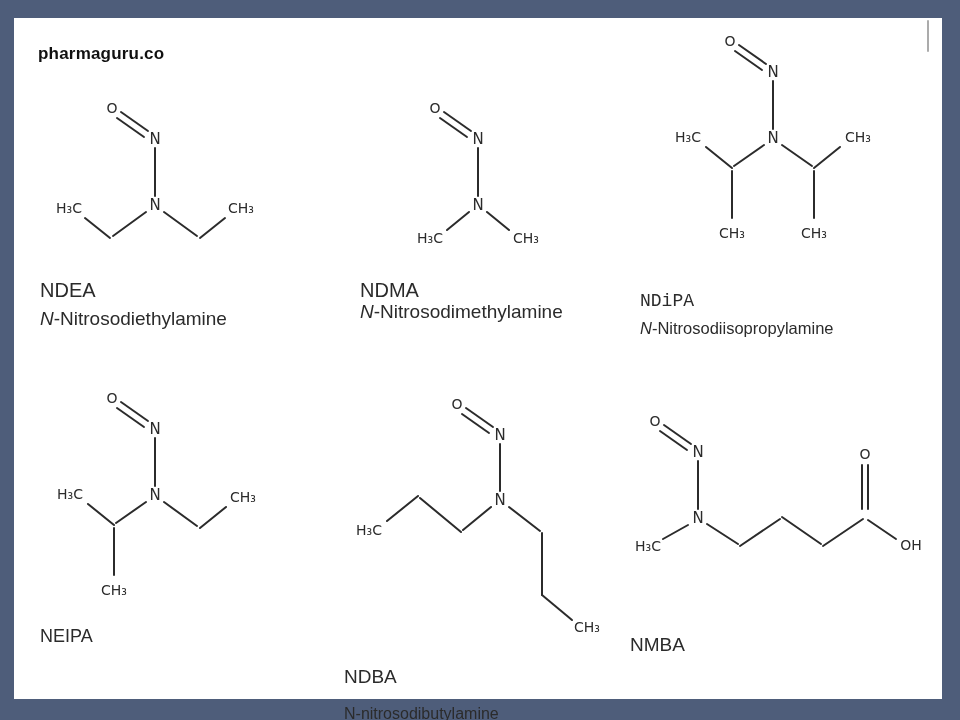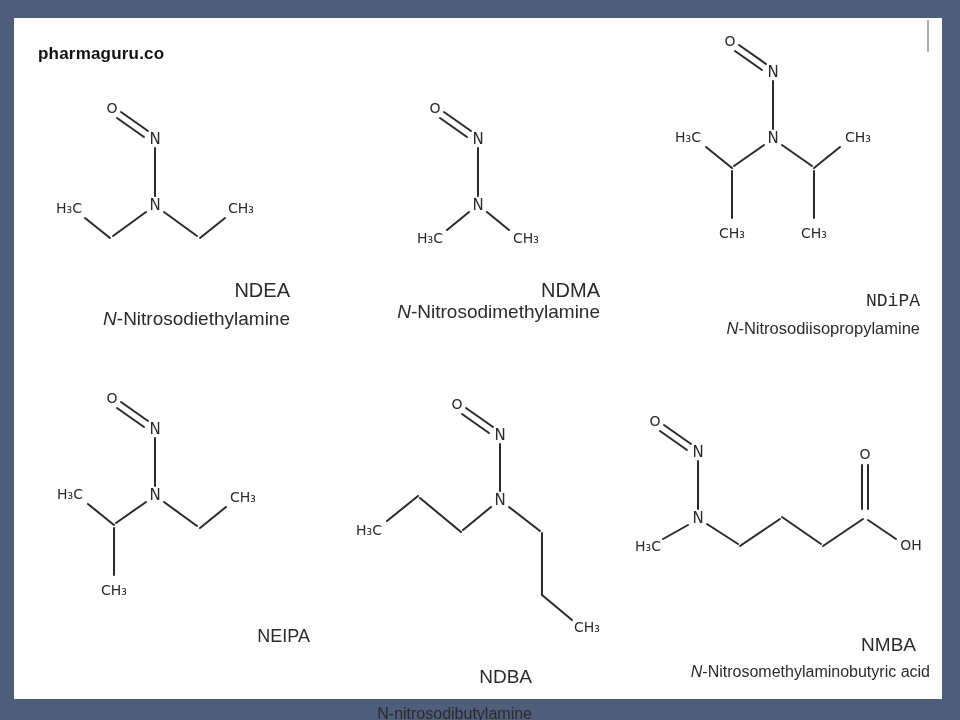--- a/index.html
+++ b/index.html
@@ -29,21 +29,21 @@
   .card{position:absolute;}
   .card svg{display:block;position:absolute;left:0;top:0;overflow:visible;}
   .bonds line{stroke:var(--ink,#2b2b2b);stroke-width:2;stroke-linecap:round;}
   text.atom{
     fill:var(--ink,#2b2b2b);
     font-family:"DejaVu Sans","Liberation Sans",sans-serif;
     font-size:14px;text-anchor:middle;dominant-baseline:central;
   }
   text.atom.nlab{font-size:15px;}
   .mol-title,.mol-subtitle{
-    position:absolute;left:0;right:0;text-align:right;
+    position:absolute;left:0;right:0;text-align:left;
     color:var(--ink,#2b2b2b);white-space:nowrap;line-height:1.15;
   }
   .mol-subtitle i{font-style:italic;}
   
   .card-ndea {left:26px; top:77px; width:250px;height:245px;}
   .card-ndma {left:346px;top:77px; width:240px;height:245px;}
   .card-ndipa{left:626px;top:10px; width:280px;height:325px;}
   .card-neipa{left:26px; top:367px;width:270px;height:300px;}
   .card-ndba {left:330px;top:377px;width:280px;height:295px;}
   .card-nmba {left:616px;top:392px;width:300px;height:285px;}
@@ -195,17 +195,16 @@
           <line x1="238" y1="110" x2="266" y2="129"></line>
         </g>
         <text class="atom" x="25" y="11">O</text>
         <text class="atom nlab" x="68" y="42">N</text>
         <text class="atom nlab" x="68" y="108">N</text>
         <text class="atom" x="18" y="136">H₃C</text>
         <text class="atom" x="235" y="44">O</text>
         <text class="atom" x="281" y="135">OH</text>
       </svg>
       <div class="mol-title">NMBA</div>
-      <div class="mol-subtitle"><i>N</i><span>-Nitrosomethylaminobutyric acid</span></div>
     </div>
 
   </div>
 </div>
 
 </body></html>

